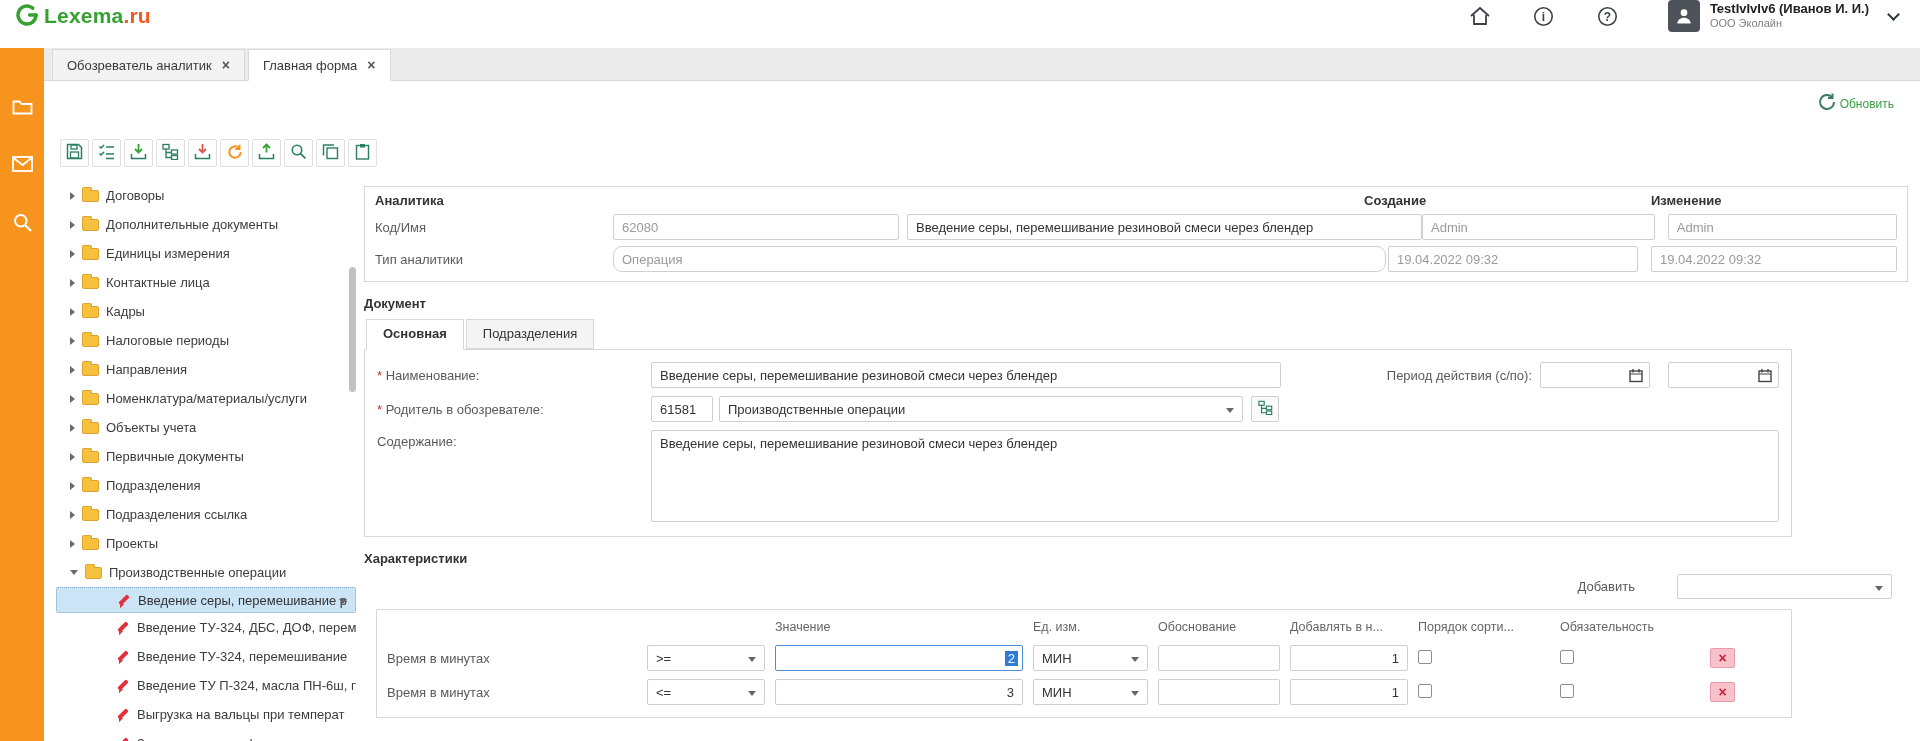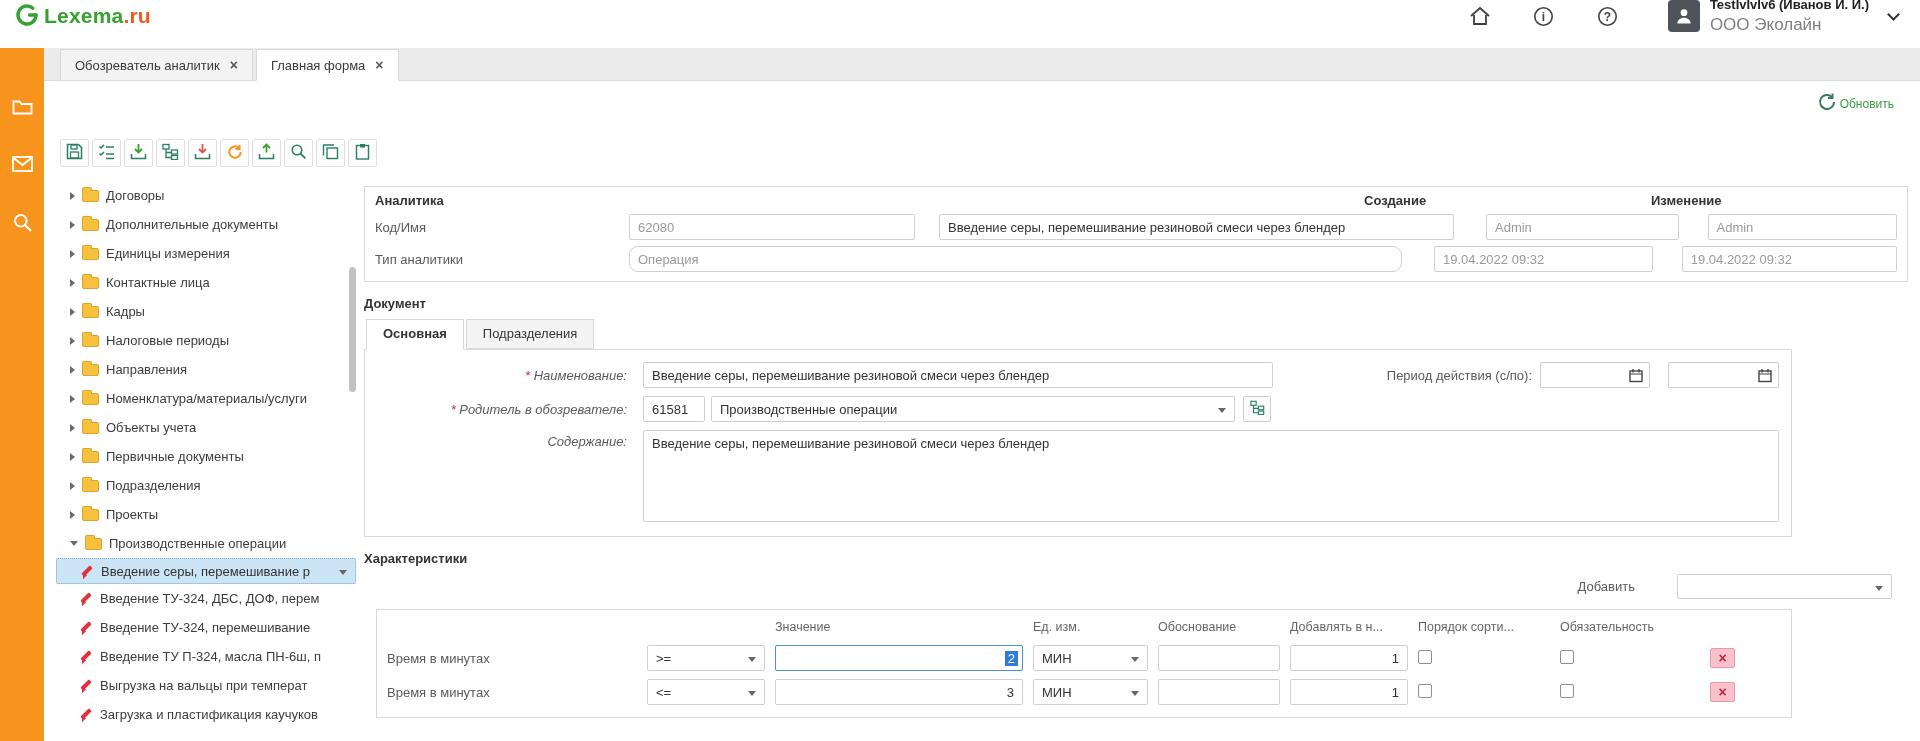--- a/index.html
+++ b/index.html
@@ -15,46 +15,46 @@
   .logo { display:flex; align-items:center; gap:4px; cursor:pointer; }
   .logo-text { font-size:21px; font-weight:bold; letter-spacing:0.2px; }
   .logo-green { color:#35a12e; }
   .logo-orange { color:#f05a22; }
   .hdr-right { display:flex; align-items:center; gap:36px; }
   .hdr-ic { display:flex; align-items:center; justify-content:center; width:28px; height:28px; cursor:pointer; }
   .user-block { display:flex; align-items:center; gap:10px; margin-left:10px; cursor:pointer; }
   .avatar { width:32px; height:32px; background:#4d5358; border-radius:4px; display:flex; align-items:center; justify-content:center; }
   .user-texts { display:flex; flex-direction:column; line-height:1.25; }
   .user-name { font-weight:bold; font-size:13px; color:#222; }
-  .user-company { font-size:17px; color:#808080; }
+  .user-company { font-size:11px; color:#808080; }
   .chev { width:9px; height:9px; border-right:2px solid #2f3337; border-bottom:2px solid #2f3337; transform:rotate(45deg); margin:-4px 0 0 10px; }
 
   
   .rail { position:absolute; top:48px; left:0; bottom:0; width:44px; background:#f7941e; display:flex; flex-direction:column; align-items:center; padding-top:46px; gap:34px; }
   .rail-btn { width:26px; height:24px; display:flex; align-items:center; justify-content:center; cursor:pointer; }
 
   
-  .tabbar { position:absolute; top:48px; left:44px; right:0; height:33px; background:#ebebeb; border-bottom:1px solid #d9d9d9; display:flex; align-items:flex-end; padding-left:16px; }
+  .tabbar { position:absolute; top:48px; left:44px; right:0; height:33px; background:#ebebeb; border-bottom:1px solid #d9d9d9; display:flex; align-items:flex-end; padding-left:8px; }
   .tab { display:flex; align-items:center; gap:10px; height:31px; padding:0 14px; background:#f3f3f3; border:1px solid #d9d9d9; border-bottom:none; margin-right:3px; font-size:13px; color:#3a3a3a; cursor:pointer; }
   .tab.active { background:#fff; margin-bottom:-1px; border-bottom:1px solid #fff; height:32px; }
   .tab-x { color:#555; font-size:14px; font-weight:bold; cursor:pointer; line-height:1; }
 
   
   .content { position:absolute; top:81px; left:44px; right:0; bottom:0; background:#fff; }
 
   .refresh-blk { position:absolute; top:10px; right:26px; display:flex; flex-direction:row; align-items:center; gap:2px; cursor:pointer; }
   .refresh-label { color:#3a9e46; font-size:12px; }
 
   .toolbar { position:absolute; top:58px; left:16px; display:flex; gap:3px; }
   .tbtn { width:29px; height:28px; border:1px solid #e0e0e0; background:#fdfdfd; border-radius:2px; display:flex; align-items:center; justify-content:center; cursor:pointer; }
 
   
   .tree { position:absolute; top:100px; left:12px; width:300px; bottom:0; overflow:hidden; }
   .titem { display:flex; align-items:center; height:29px; padding-left:14px; gap:7px; white-space:nowrap; overflow:hidden; cursor:pointer; font-size:13px; color:#3c3c3c; }
-  .titem.child { padding-left:22px; }
+  .titem.child { padding-left:59px; }
   .titem.sel { background:#cbe4f6; border:1px dotted #7aa7cc; }
   .caret-r { width:0; height:0; border-top:4px solid transparent; border-bottom:4px solid transparent; border-left:5px solid #6b6b6b; flex:0 0 auto; }
   .caret-d { width:0; height:0; border-left:4px solid transparent; border-right:4px solid transparent; border-top:5px solid #6b6b6b; flex:0 0 auto; }
   .folder-ic { width:17px; height:12px; background:#f6c23e; border-radius:1px 2px 2px 2px; position:relative; flex:0 0 auto; border:1px solid #dea32d; }
   .folder-ic::before { content:""; position:absolute; top:-4px; left:-1px; width:8px; height:3px; background:#f6c23e; border:1px solid #dea32d; border-bottom:none; border-radius:2px 2px 0 0; }
   .pencil-ic { width:15px; height:15px; position:relative; flex:0 0 auto; }
   .pencil-ic::before { content:""; position:absolute; left:2px; top:5px; width:12px; height:4px; background:#e0313c; transform:rotate(-45deg); border-radius:1px; }
   .pencil-ic::after { content:""; position:absolute; left:1px; bottom:1px; width:0; height:0; border:3px solid transparent; border-right-color:#e0313c; transform:rotate(45deg); }
   .tscroll { position:absolute; right:0; top:86px; width:7px; height:125px; background:#c1c1c1; border-radius:4px; cursor:pointer; }
 
@@ -64,38 +64,38 @@
   .lbl { color:#5a5a5a; font-size:13px; }
 
   .inp { border:1px solid #cfcfcf; border-radius:2px; background:#fff; height:26px; display:flex; align-items:center; padding:0 8px; font-size:13px; color:#333; overflow:hidden; white-space:nowrap; }
   .inp.muted { color:#9a9a9a; }
   .inp.num { justify-content:flex-end; }
   .sel { position:relative; border:1px solid #cfcfcf; border-radius:2px; background:#fff; height:26px; display:flex; align-items:center; padding:0 22px 0 8px; font-size:13px; color:#333; cursor:pointer; overflow:hidden; white-space:nowrap; }
   .sel::after { content:""; position:absolute; right:8px; top:11px; border-left:4px solid transparent; border-right:4px solid transparent; border-top:5px solid #666; }
   .ta { border:1px solid #cfcfcf; border-radius:2px; background:#fff; padding:5px 8px; font-size:13px; color:#333; }
 
   .abox { border:1px solid #d8d8d8; margin-top:5px; padding:6px 10px 9px; }
-  .a-row { display:flex; align-items:center; margin-top:6px;gap:16px; }
+  .a-row { display:flex; align-items:center; margin-top:6px; }
   .a-head { display:flex; align-items:center;gap:24px; }
   .a-head .spacer { flex:1; }
   .w-created { width:250px; }
   .w-modified { width:246px; margin-left:13px; }
   .a-lbl { width:238px; flex:0 0 auto; }
   .a-f1 { width:286px; flex:0 0 auto; }
   .a-f2 { width:515px; margin-left:8px; flex:0 0 auto; }
   .a-wide { width:773px; flex:0 0 auto;border-radius:9px; }
   .a-spacer { flex:1; }
 
   .doc-title { margin-top:14px; }
   .doc-tabs { display:flex; margin-top:8px; padding-left:2px; }
   .dtab { padding:6px 16px 7px; border:1px solid #d8d8d8; background:#f4f4f4; font-size:13px; color:#333; cursor:pointer; margin-right:2px; position:relative; z-index:2; }
   .dtab.active { background:#fff; border-bottom:1px solid #fff; margin-bottom:-1px; font-weight:bold; }
   .dbox { border:1px solid #d8d8d8; width:1428px; padding:12px 12px 12px; }
   .d-row { display:flex; align-items:center; margin-bottom:8px; }
-  .d-lbl { width:250px; text-align:right; margin-right:16px; flex:0 0 auto;font-style:italic; }
+  .d-lbl { width:250px; margin-right:24px; flex:0 0 auto; }
   .d-lbl .star { color:#cc2a2a; }
   .d-name { width:630px; }
   .d-code { width:62px; }
   .d-parent { width:524px; margin-left:6px; }
   .treebtn { width:28px; height:26px; border:1px solid #cfcfcf; border-radius:2px; background:#fafafa; margin-left:8px; display:flex; align-items:center; justify-content:center; cursor:pointer; }
   .period-lbl { margin-left:auto; }
   .date-inp { position:relative; width:110px; margin-left:8px; justify-content:flex-start; padding-right:26px; }
   .date-inp .cal { position:absolute; right:6px; top:5px; cursor:pointer; }
   .date2 { width:111px; margin-left:18px; }
   .d-content { align-items:flex-start; margin-bottom:2px; }
@@ -325,20 +325,25 @@
       </div>
     <div class="titem">
         <span class="caret-r"></span>
         <span class="folder-ic"></span>
         <span>Первичные документы</span>
       </div>
     <div class="titem">
         <span class="caret-r"></span>
         <span class="folder-ic"></span>
         <span>Подразделения</span>
+      </div>
+    <div class="titem">
+        <span class="caret-r"></span>
+        <span class="folder-ic"></span>
+        <span>Подразделения ссылка</span>
       </div>
     <div class="titem">
         <span class="caret-r"></span>
         <span class="folder-ic"></span>
         <span>Проекты</span>
       </div>
     <div class="titem">
         <span class="caret-d"></span>
         <span class="folder-ic"></span>
         <span>Производственные операции</span>

